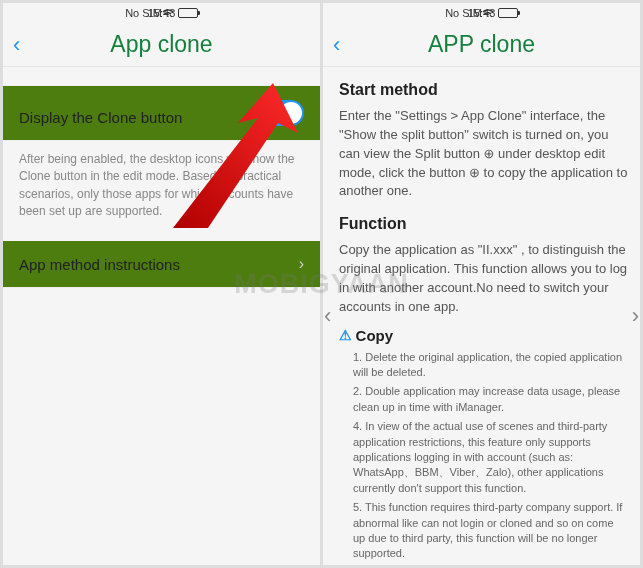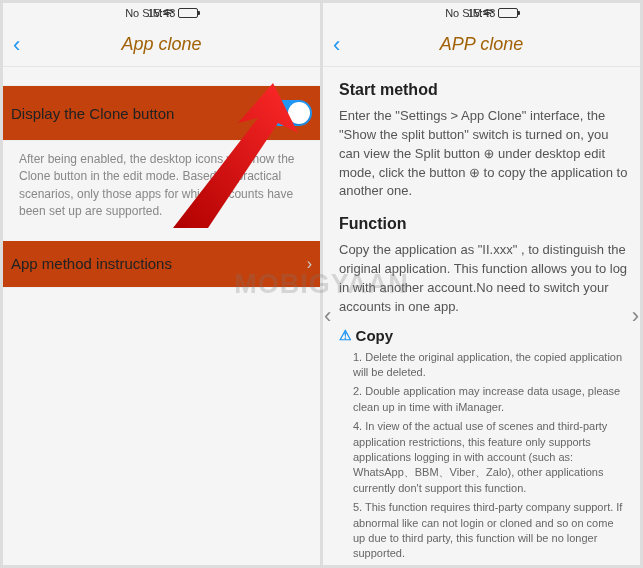--- a/index.html
+++ b/index.html
@@ -46,27 +46,27 @@
     border-bottom: 1px solid #e5e5e5;
   }
   .nav-back {
     position: absolute;
     left: 10px;
     color: #2196f3;
     font-size: 22px;
     line-height: 1;
     cursor: pointer;
   }
-  .nav-title { font-size: 18px; font-weight: 500; color: #a16207; font-style: italic; }
+  .nav-title { font-size: 23px; font-weight: 500; color: #15803d; }
   .content { flex: 1; overflow-y: auto; }
   .row {
-    background: #c2410c;
-    padding: 14px 8px;
-    display: flex;
-    align-items: center;
+    background: #4d7c0f;
+    padding: 14px 16px;
+    display: flex;
+    align-items: flex-end;
     justify-content: space-between;
     border-bottom: 1px solid #eee;
   }
   .row.top { margin-top: 18px; border-top: 1px solid #eee; }
   .row-label { font-size: 15px; color: #222; }
   .toggle {
     width: 46px; height: 26px; border-radius: 13px;
     background: #2196f3; position: relative; cursor: pointer;
   }
   .toggle-knob {

